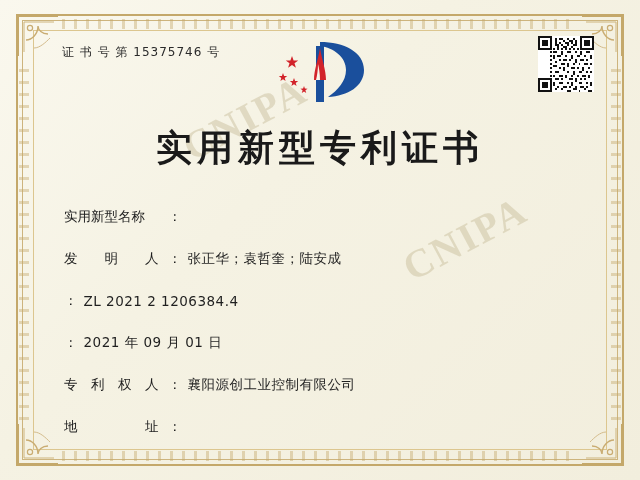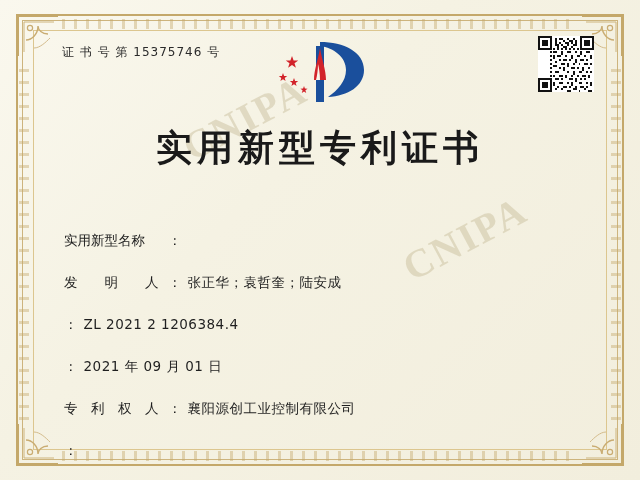--- a/index.html
+++ b/index.html
@@ -141,25 +141,24 @@
 
   
   .fields {
     position: absolute;
     left: 64px;
     right: 56px;
     top: 208px;
   }
   .field-row {
     display: flex;
-    align-items: flex-start;
+    align-items: center;
     margin-bottom: 24px;
     font-size: 13.5px;
     color: #1f1f1f;
-    margin-top: 24px;
   }
   .field-label {
     width: 104px;
     flex: 0 0 104px;
     letter-spacing: 0px;
     white-space: nowrap;
   }
   .field-colon {
     flex: 0 0 auto;
     padding-right: 6px;
@@ -402,17 +401,18 @@
       <span class="field-value">2021 年 09 月 01 日</span>
     </div>
 
     <div class="field-row">
       <span class="field-label">专　利　权　人</span>
       <span class="field-colon">：</span>
       <span class="field-value">襄阳源创工业控制有限公司</span>
     </div>
 
     <div class="field-row">
+      <span class="field-label">地　　　　　址</span>
       <span class="field-colon">：</span>
     </div>
 
   </div>
 </div>
 
 </body></html>

